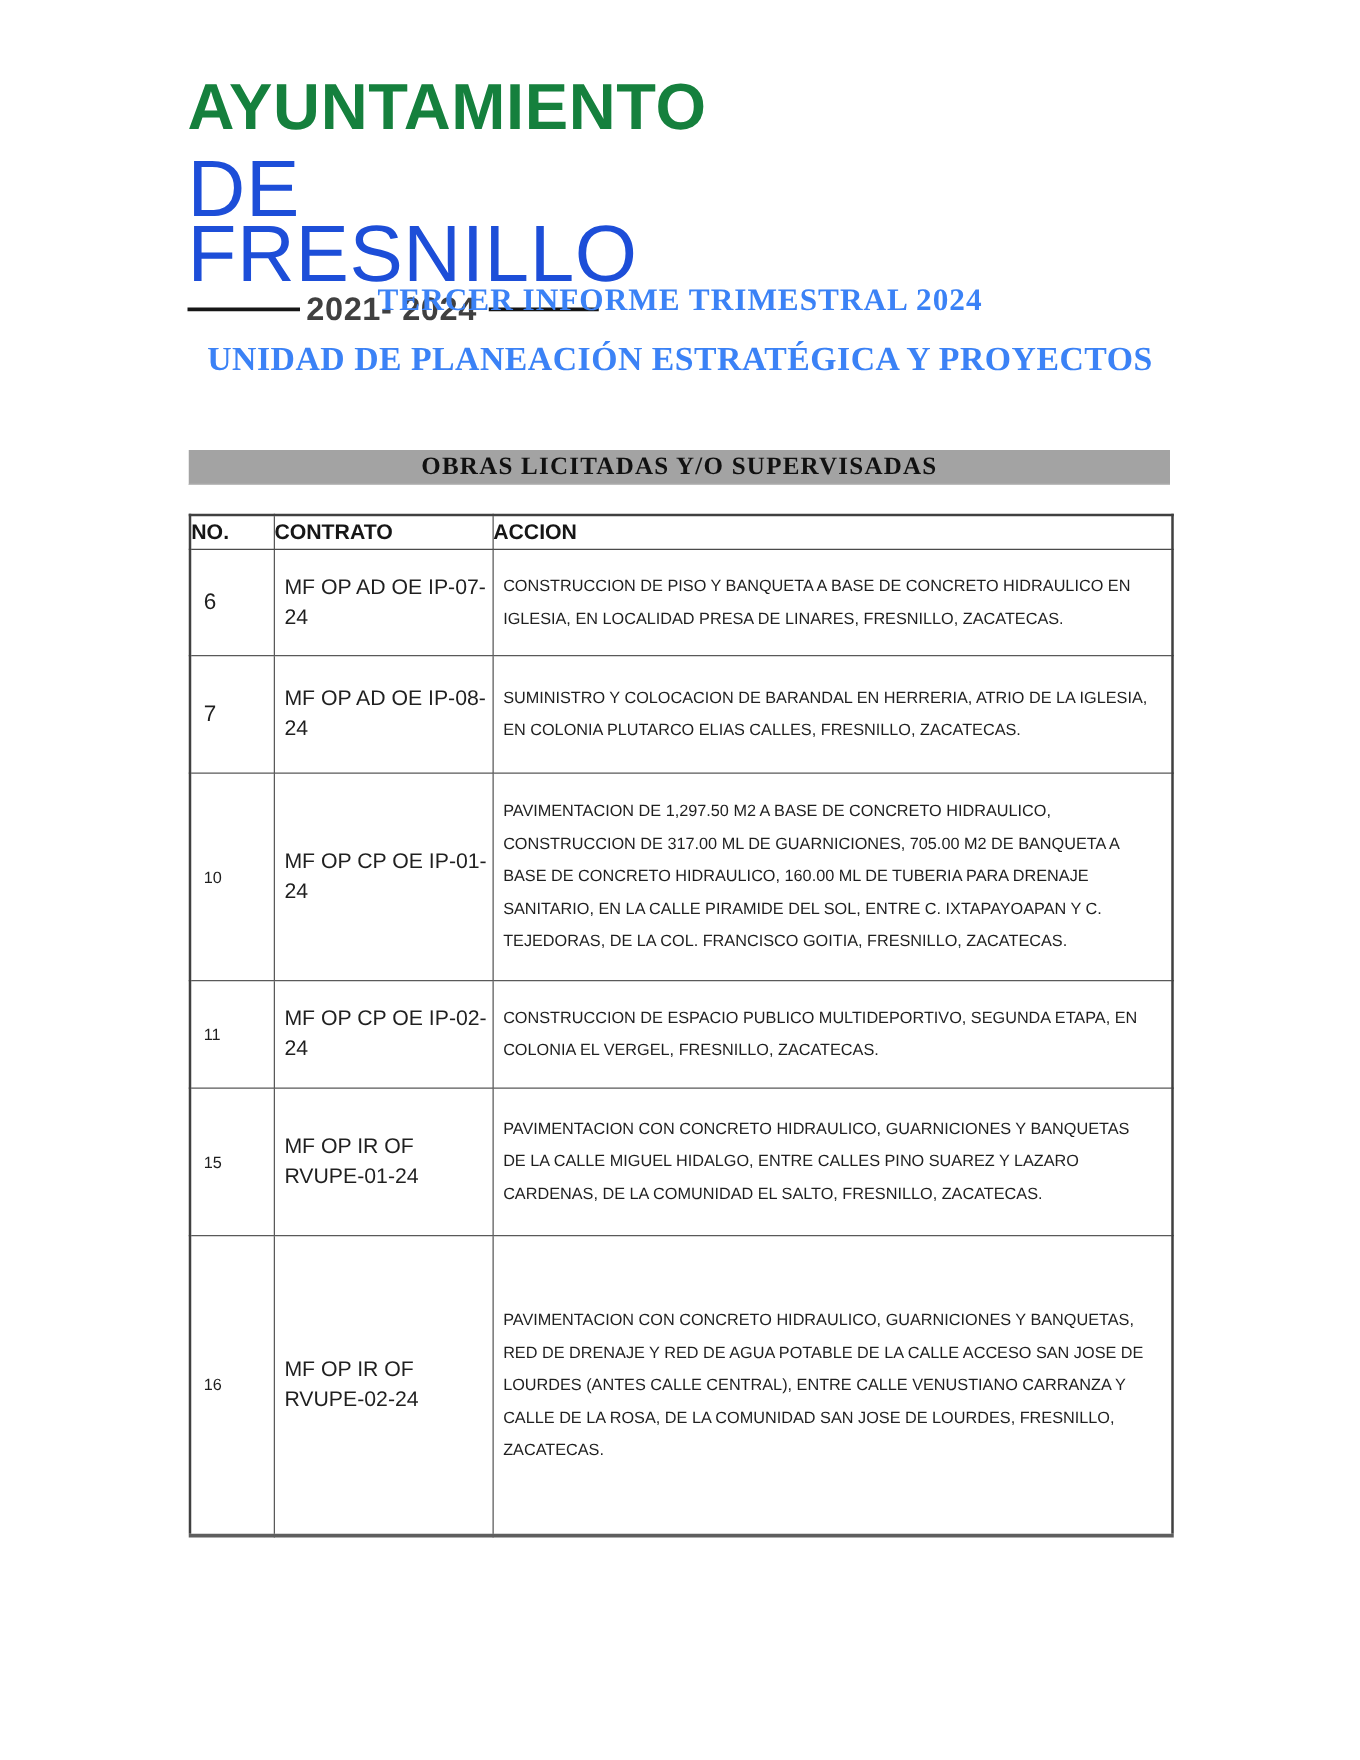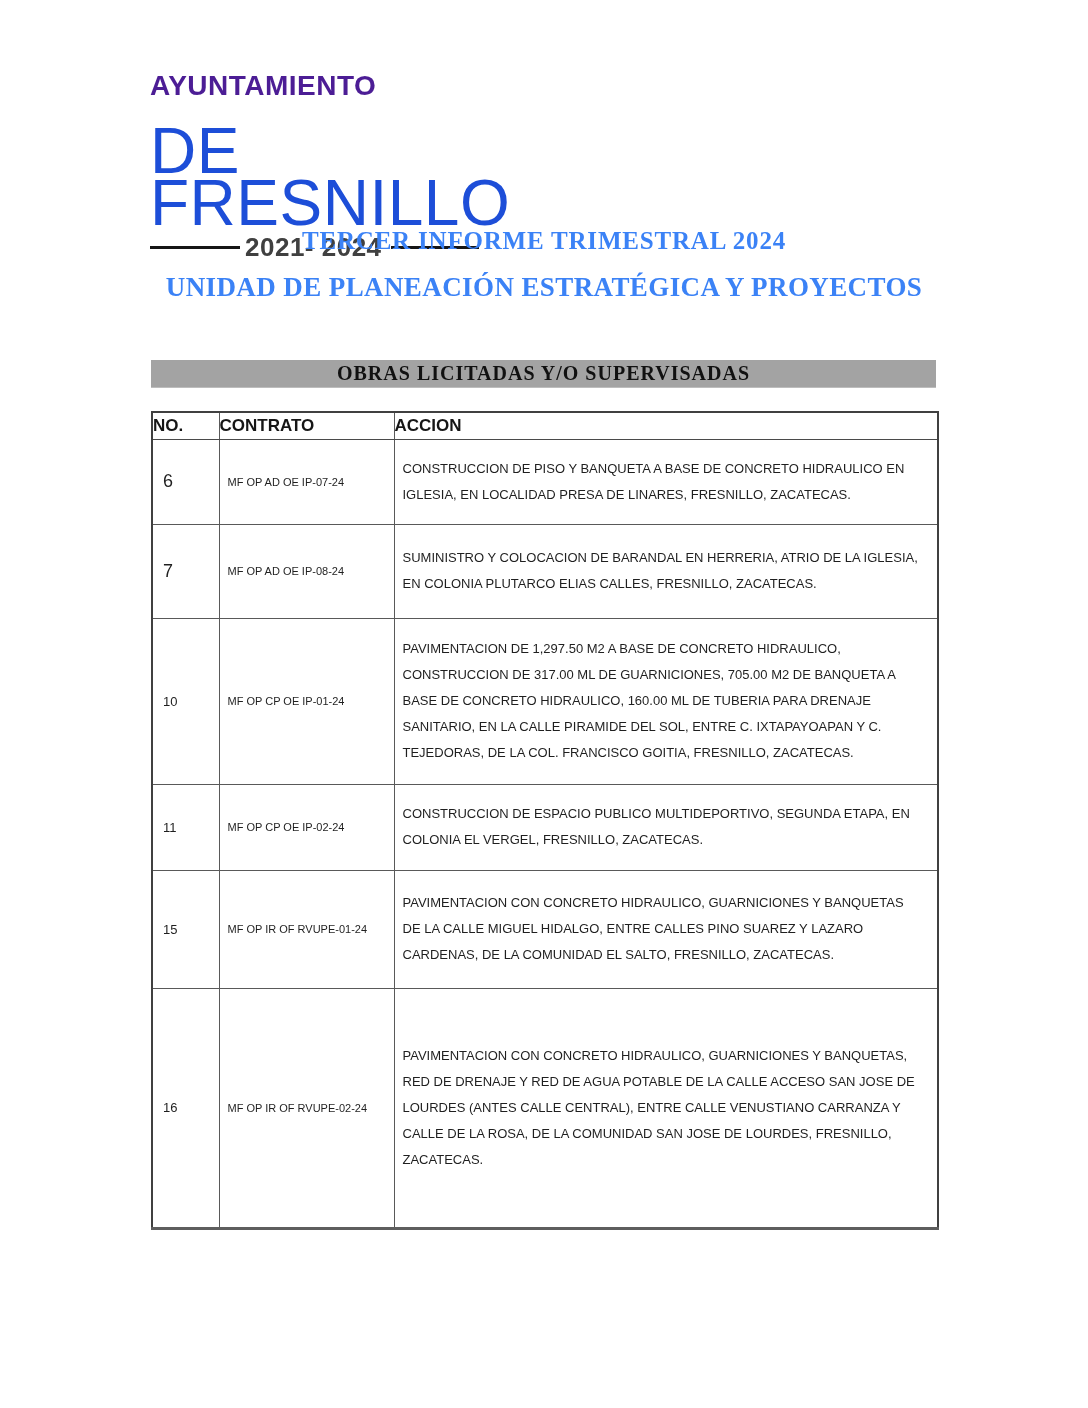--- a/index.html
+++ b/index.html
@@ -4,21 +4,21 @@
 <style>
   html, body { margin: 0; padding: 0; background: #ffffff; }
   body { width: 1088px; height: 1408px; position: relative; overflow: hidden;
          font-family: "Liberation Sans", sans-serif; color: #1c1c1c;
          -webkit-font-smoothing: antialiased; }
 
   .page { position: absolute; inset: 0; width: 1088px; height: 1408px; background: #ffffff; }
 
   
   .logo { position: absolute; left: 150px; top: 64px; width: 345px; }
-  .logo-line1 { font-size: 28px; font-weight: 700; line-height: 44px; letter-spacing: 0.5px; color: #4c1d95; }
+  .logo-line1 { font-size: 52px; font-weight: 700; line-height: 44px; letter-spacing: 0.5px; color: #15803d; }
   .logo-line2 { font-size: 64px; font-weight: 400; line-height: 52px; letter-spacing: 0.5px; margin-top: 17px; color: #1d4ed8; }
   .logo-years-row { display: flex; align-items: center; margin-top: 4px; height: 28px; }
   .logo-rule { height: 0; border-top: 3px solid #161616; flex: 0 0 auto; }
   .logo-rule.left  { width: 90px; margin-right: 5px; }
   .logo-rule.right { width: 88px; margin-left: 9px; }
   .logo-years { font-size: 26px; font-weight: 700; letter-spacing: 0.5px; color: #404040; white-space: pre; }
 
   
   .doc-title { position: absolute; left: 0; width: 1088px; text-align: center;
                font-family: "Liberation Serif", serif; font-weight: 700; color: #3b82f6; }
@@ -38,21 +38,21 @@
           border: 2px solid #404040; border-bottom: 3px solid #5e5e5e; }
   col.c-no { width: 67px; }
   col.c-contrato { width: 175px; }
   col.c-accion { width: 544px; }
   th, td { border: 1px solid #595959; vertical-align: middle; }
   thead tr { height: 27px; }
   thead th { font-size: 17px; font-weight: 700; text-align: left; color: #161616;
              border-bottom: 1px solid #4a4a4a; padding: 0; }
   tbody td { color: #1f1f1f; }
   td.col-no { font-size: 13px; padding-left: 10px; }
-  td.col-contrato { font-size: 11px; padding-left: 8px; padding-right: 4px; line-height: 24px; }
+  td.col-contrato { font-size: 17px; padding-left: 8px; padding-right: 4px; line-height: 24px; }
   td.col-accion { font-size: 13px; padding-left: 8px; padding-right: 14px; line-height: 26px; }
   tbody tr:nth-child(1) { height: 85px; }
   tbody tr:nth-child(2) { height: 94px; }
   tbody tr:nth-child(3) { height: 166px; }
   tbody tr:nth-child(4) { height: 86px; }
   tbody tr:nth-child(5) { height: 118px; }
   tbody tr:nth-child(6) { height: 240px; }
   tbody tr:nth-child(1) td.col-no,
   tbody tr:nth-child(2) td.col-no { font-size: 18px; }
 </style>

